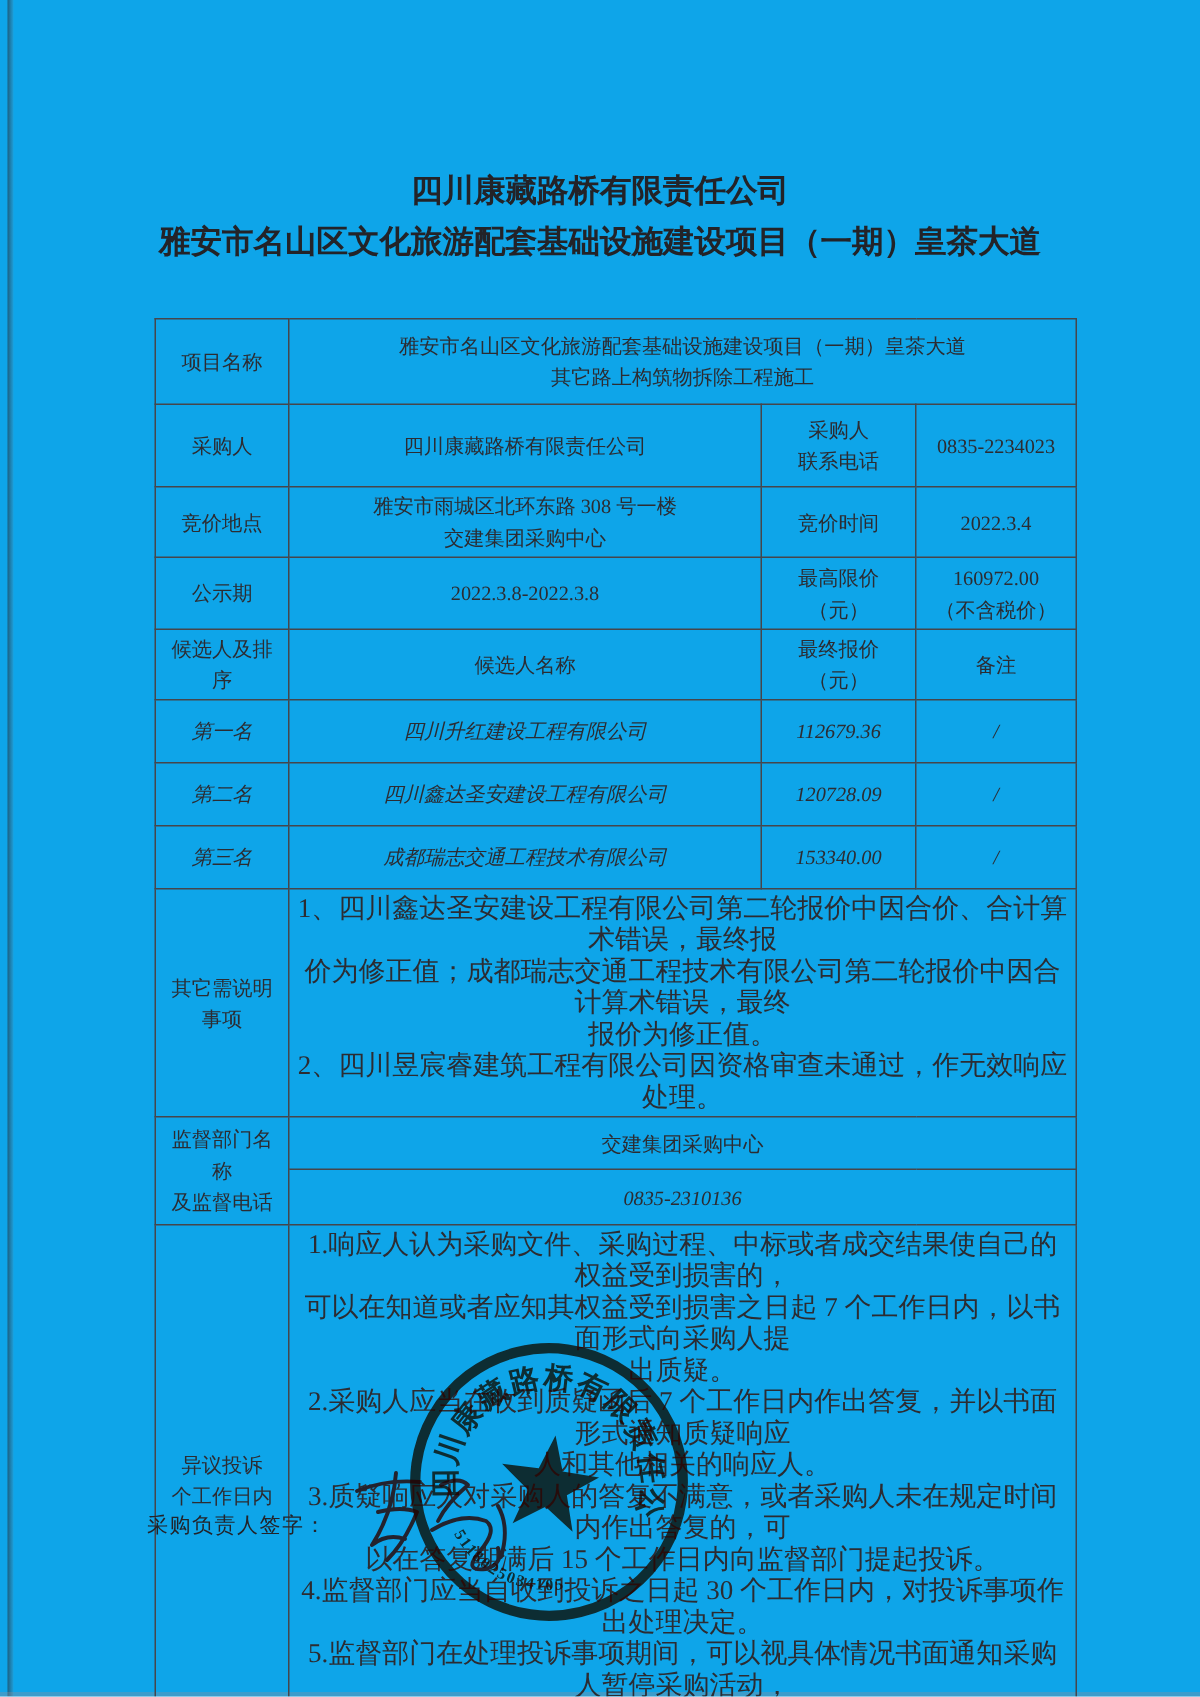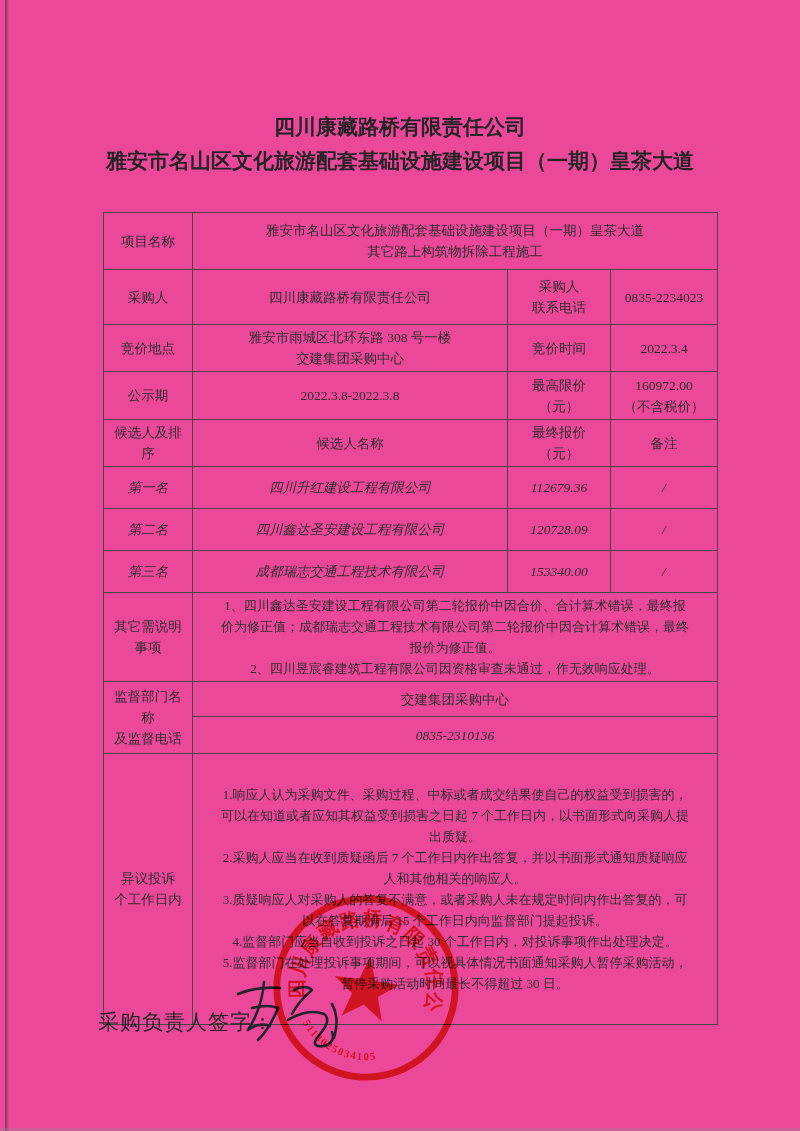--- a/index.html
+++ b/index.html
@@ -4,21 +4,21 @@
 <style>
   html,body{margin:0;padding:0;}
   body{
     font-family:"Liberation Serif","DejaVu Serif",serif;
     background:#e9e7ea;
   }
   #page{
     position:relative;
     width:800px;height:1131px;
     margin:0 auto;
-    background:#ec4899;
+    background:#0ea5e9;
     overflow:hidden;
     color:#2e2e34;
   }
   .edge-left{
     position:absolute;left:5px;top:0;width:4px;height:1131px;
     background:linear-gradient(90deg,rgba(40,40,45,.55),rgba(120,120,125,.15));
   }
   .edge-bottom{
     position:absolute;left:0;bottom:0;width:800px;height:3px;
     background:rgba(150,140,150,.35);
@@ -49,25 +49,25 @@
   tr.r-chead td{height:37px;}
   tr.r-cand td{height:37px;font-style:italic;}
   tr.r-notes td{height:78px;}
   tr.r-sup1 td{height:30px;}
   tr.r-sup2 td{height:32px;font-style:italic;}
   tr.r-objection td{height:266px;}
   td.left-text{
     text-align:left;padding:10px 12px;line-height:22px;
   }
   td.notes-text{
-    text-align:left;padding:4px 10px;line-height:19.5px;font-size:13px;
+    text-align:left;padding:4px 10px;line-height:19.5px;font-size:18px;
   }
   .sign-row{
     position:absolute;left:98px;top:1008px;width:420px;
-    font-size:21px;color:#232329;letter-spacing:1px;
+    font-size:14px;color:#232329;letter-spacing:1px;
   }
   .signature{
     position:absolute;left:228px;top:968px;width:150px;height:100px;
   }
   .seal{
     position:absolute;left:268px;top:890px;width:196px;height:196px;
     transform:rotate(8deg);
     opacity:.92;
     mix-blend-mode:multiply;
   }

